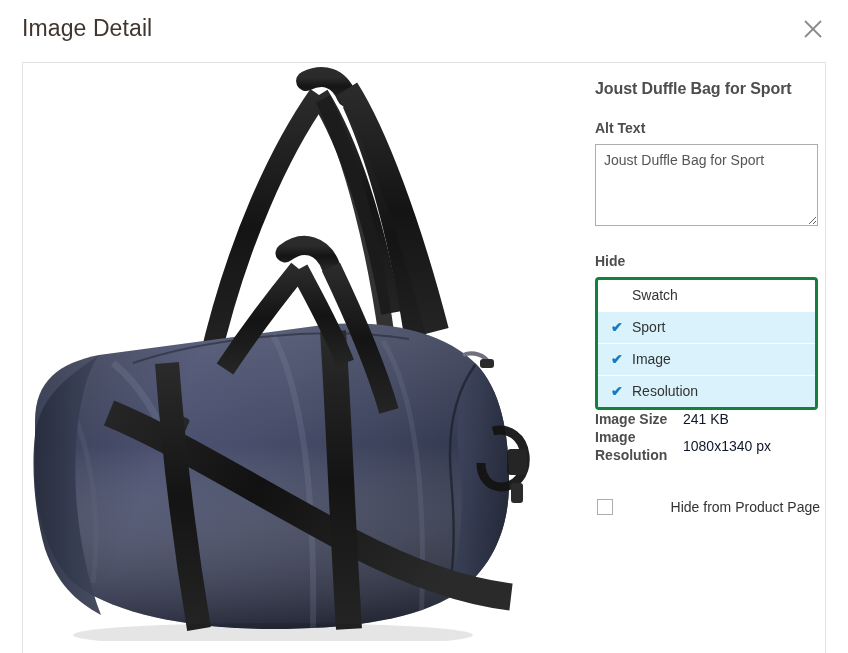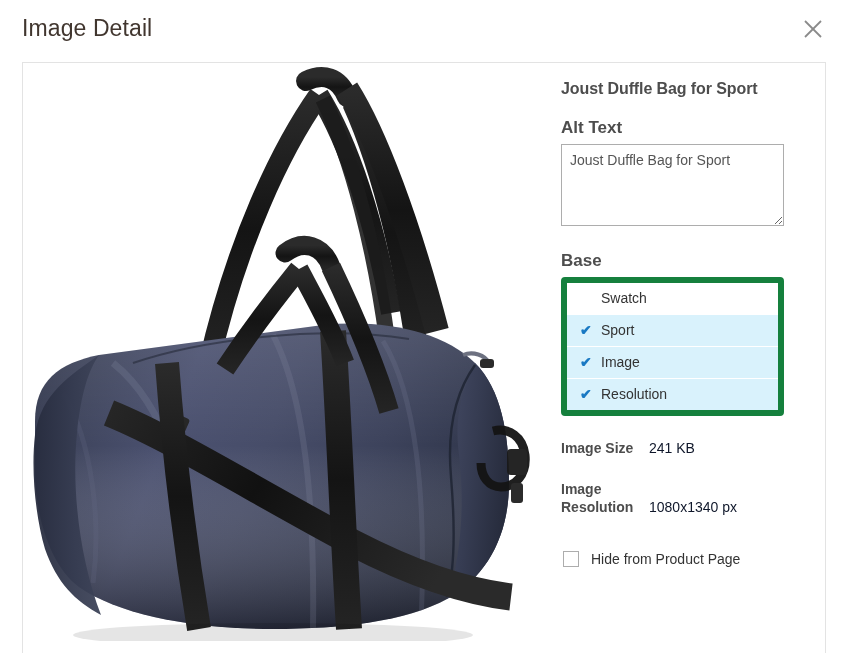--- a/index.html
+++ b/index.html
@@ -71,34 +71,34 @@
   .bag-stage {
     position: absolute;
     left: 0; top: 0;
     width: 540px;
     height: 578px;
   }
 
   
   .detail-pane {
     position: absolute;
-    left: 538px;
+    left: 572px;
     top: 16px;
     width: 225px;
   }
   .product-title {
     font-size: 16px;
     font-weight: bold;
     color: #4d4d4d;
     line-height: 20px;
     margin: 0 0 20px 0;
     letter-spacing: -0.1px;
   }
   .field-label {
-    font-size: 17px;
+    font-size: 14px;
     font-weight: bold;
     color: #4d4d4d;
     margin-bottom: 7px;
     line-height: 18px;
   }
   .alt-textarea {
     width: 223px;
     height: 82px;
     box-sizing: border-box;
     border: 1px solid #adadad;
@@ -111,21 +111,21 @@
     resize: vertical;
     outline: none;
     display: block;
   }
   .spacer-26 { height: 26px; }
 
   
   .role-list {
     width: 223px;
     box-sizing: border-box;
-    border: 6px solid #15803d;
+    border: 3px solid #15803d;
     border-radius: 4px;
     background: #ffffff;
     overflow: hidden;
     padding: 0;
     margin: 0;
     list-style: none;
   }
   .role-item {
     position: relative;
     height: 31px;
@@ -149,22 +149,21 @@
     color: #1979c3;
     font-size: 14px;
     font-weight: bold;
     line-height: 31px;
   }
   .role-item:not(.selected) .check { display: none; }
 
   
   .info-row {
     display: flex;
-    align-items: flex-end;
-    margin-top: 23px;
+    align-items: center;
   }
   .info-label {
     width: 88px;
     flex: none;
     font-size: 14px;
     font-weight: bold;
     color: #4d4d4d;
     line-height: 18px;
   }
   .info-value {
@@ -173,20 +172,21 @@
     line-height: 18px;
     padding-top: 0;
   }
 
   
   .check-row {
     display: flex;
     align-items: center;
     margin-top: 34px;
     padding-left: 2px;
+    justify-content: space-between;
   }
   .checkbox-box {
     width: 16px;
     height: 16px;
     border: 1px solid #adadad;
     background: #ffffff;
     box-sizing: border-box;
     flex: none;
     cursor: pointer;
   }
@@ -327,21 +327,21 @@
 
   <div class="detail-pane">
 
     <div class="product-title">Joust Duffle Bag for Sport</div>
 
     <div class="field-label">Alt Text</div>
     <textarea class="alt-textarea" placeholder="" style="">Joust Duffle Bag for Sport</textarea>
 
     <div class="spacer-26"></div>
 
-    <div class="field-label">Base</div>
+    <div class="field-label">Hide</div>
 
     <ul class="role-list">
       <li class="role-item">
         
         <span>Swatch</span>
       </li>
       <li class="role-item selected">
         <span class="check">✔</span>
         <span>Sport</span>
       </li>

